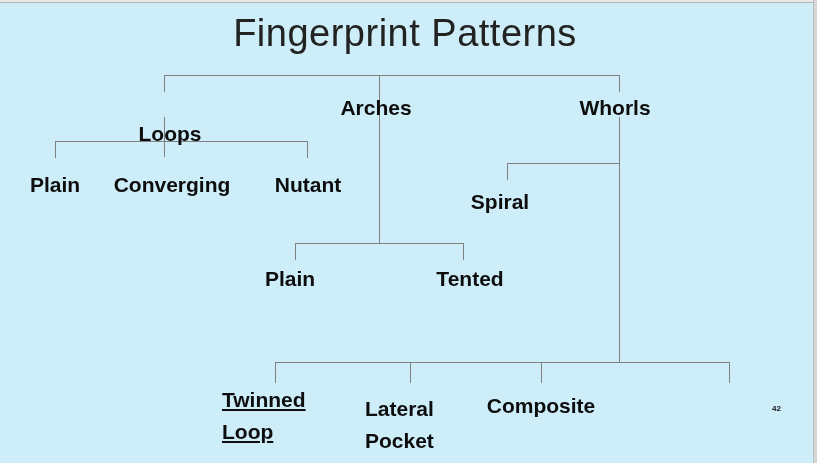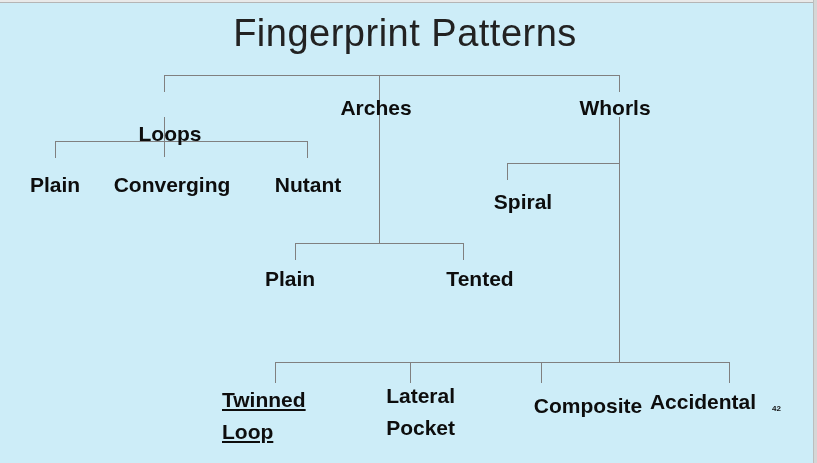--- a/index.html
+++ b/index.html
@@ -75,23 +75,22 @@
 
   <div class="node centered" style="left:170px;top:92px;margin-top:26px;">Loops</div>
   <div class="node centered" style="left:376px;top:92px;">Arches</div>
   <div class="node centered" style="left:615px;top:92px;">Whorls</div>
 
   <div class="node centered" style="left:55px;top:169px;">Plain</div>
   <div class="node centered" style="left:172px;top:169px;">Converging</div>
   <div class="node centered" style="left:308px;top:169px;">Nutant</div>
 
   <div class="node centered" style="left:290px;top:263px;">Plain</div>
-  <div class="node centered" style="left:480px;top:263px;">Tented</div>
+  <div class="node centered" style="left:470px;top:263px;">Tented</div>
 
-  <div class="node centered" style="left:523px;top:186px;">Spiral</div>
+  <div class="node centered" style="left:500px;top:186px;">Spiral</div>
   <div class="node wrap" style="left:222px;top:384px;width:110px;text-decoration:underline;">Twinned Loop</div>
-  <div class="node wrap" style="left:365px;top:380px;width:90px;text-align:right;">Lateral Pocket</div>
-  <div class="node centered" style="left:541px;top:390px;margin-left:47px;">Composite</div>
-  <div class="node centered" style="left:703px;top:386px;">Accidental</div>
+  <div class="node wrap" style="left:365px;top:393px;width:90px;">Lateral Pocket</div>
+  <div class="node centered" style="left:541px;top:390px;">Composite</div>
 
   <div class="page-number">42</div>
 
 </div>
 
 </body></html>

